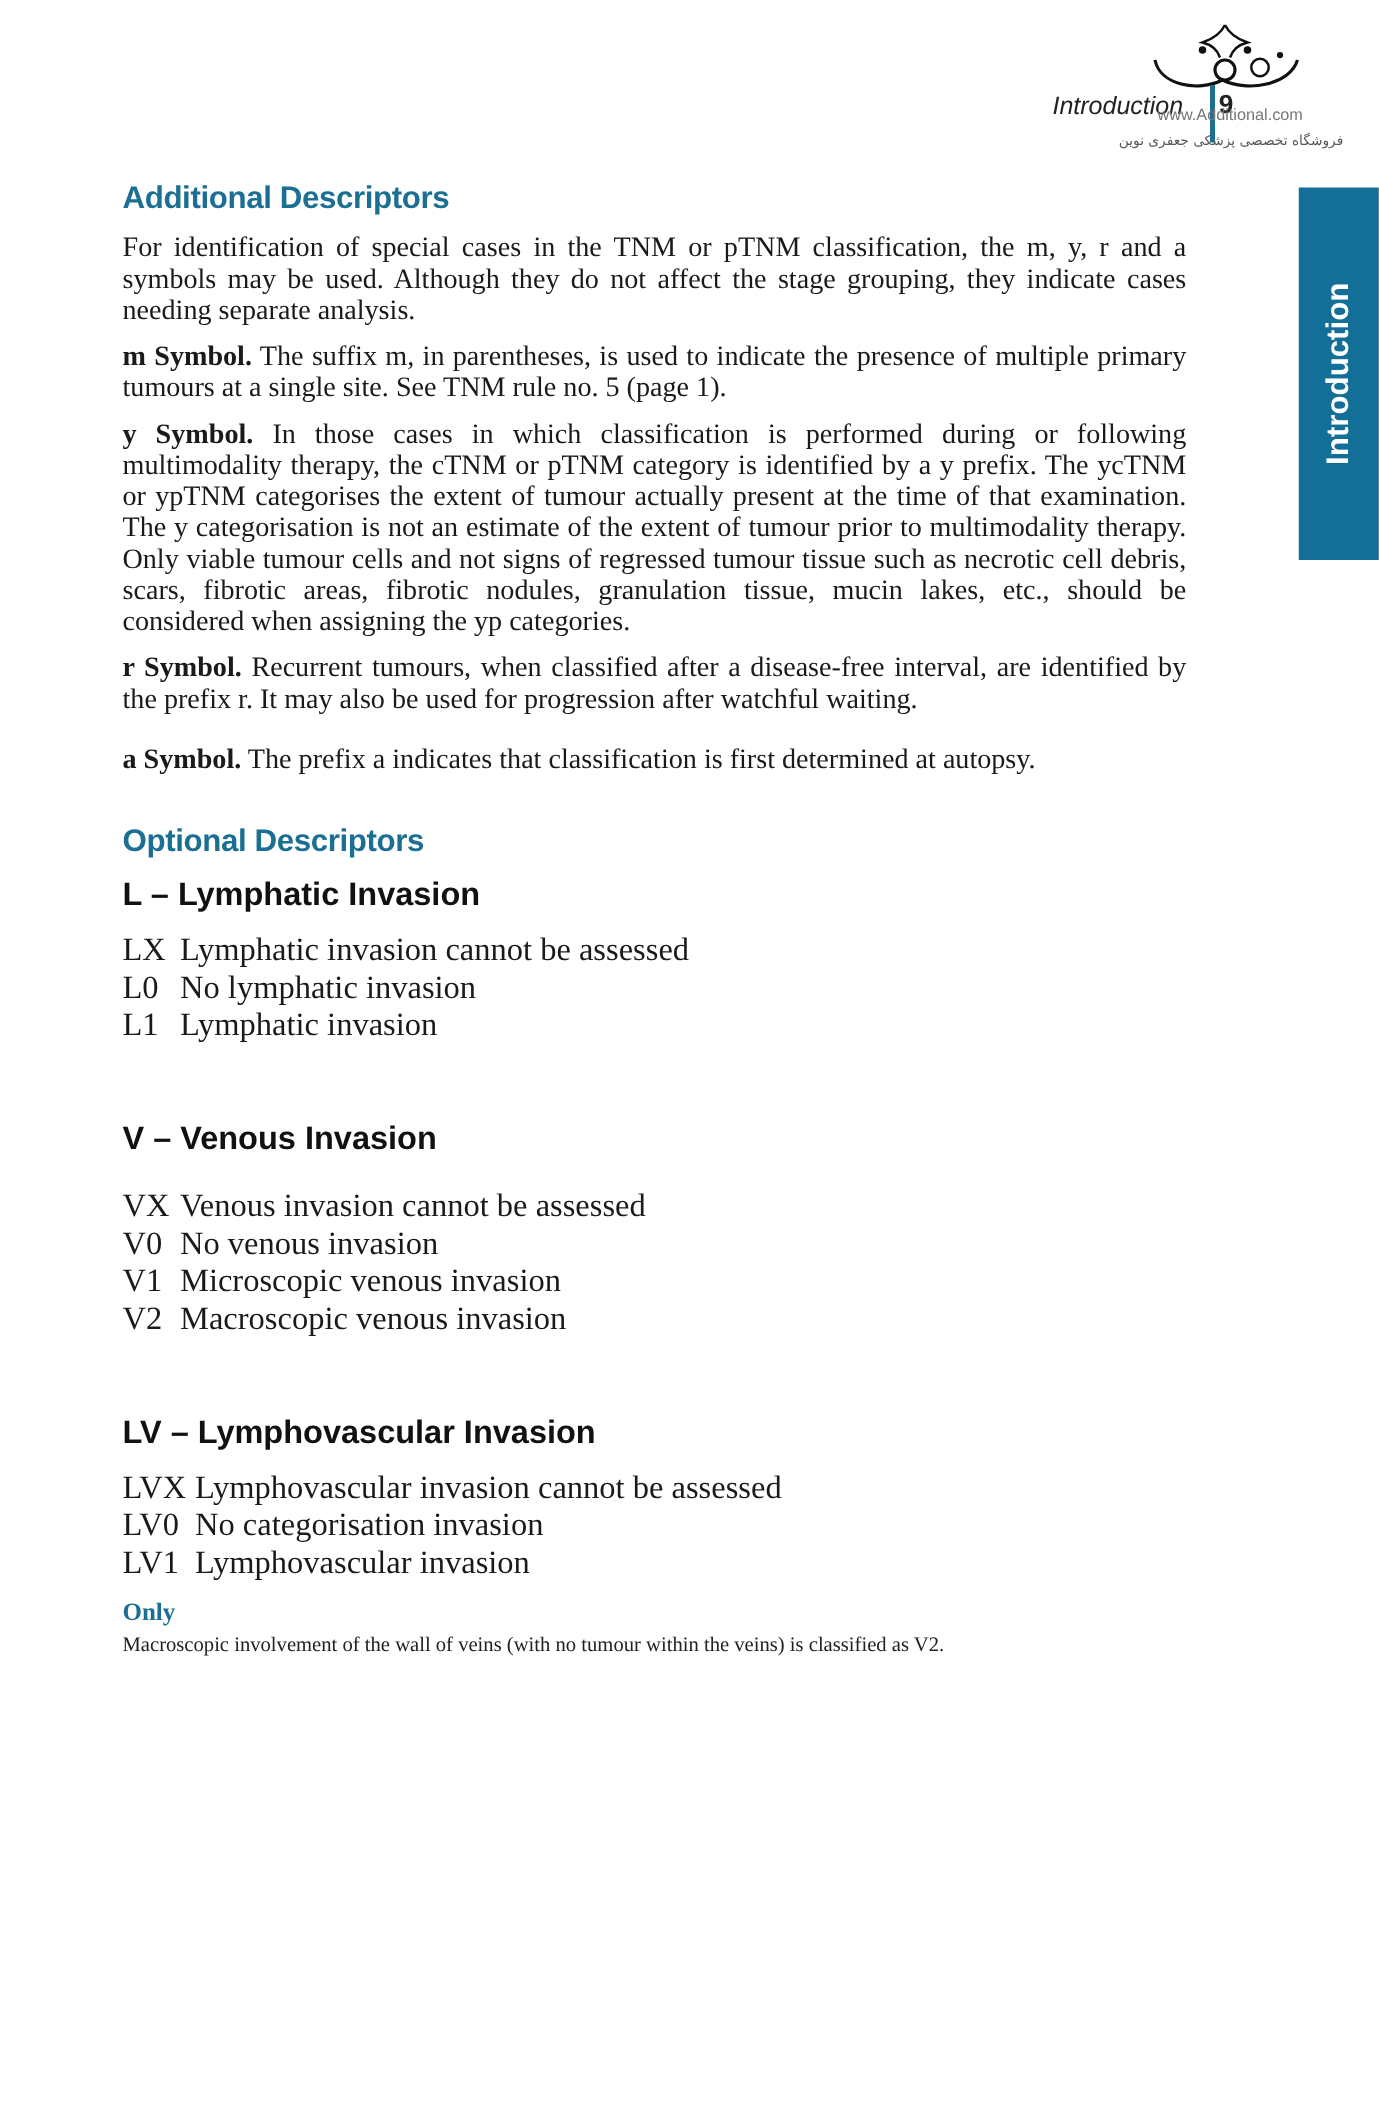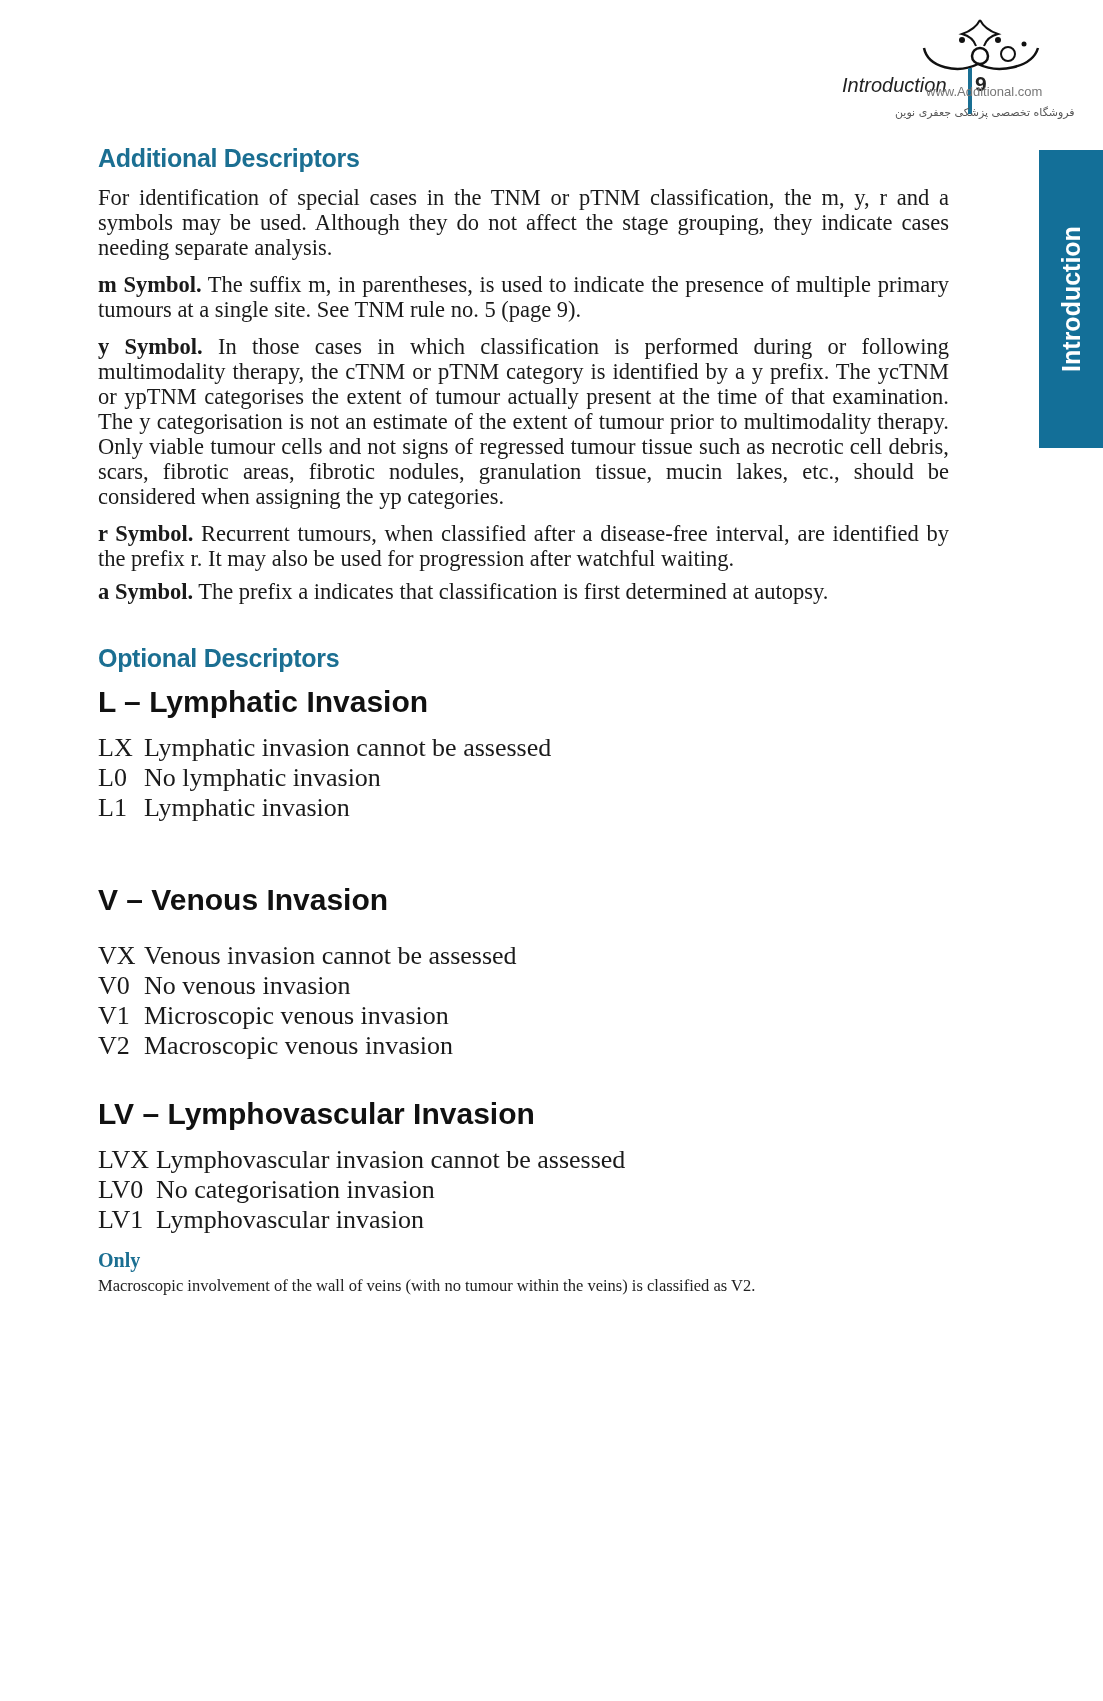--- a/index.html
+++ b/index.html
@@ -18,21 +18,21 @@
                   font-size: 11px; color: #555; direction: rtl; }
   .side-tab { position: absolute; left: 1039px; top: 150px; width: 64px; height: 298px; background: #136f98; }
   .side-tab span { position: absolute; left: 50%; top: 50%; transform: translate(-50%, -50%) rotate(-90deg);
                    white-space: nowrap; font-family: "Liberation Sans", sans-serif; font-weight: bold;
                    font-size: 25px; color: #ffffff; }
   .content { position: absolute; left: 98px; top: 144px; width: 851px; }
   h2.section { font-family: "Liberation Sans", sans-serif; font-weight: bold; color: #1b6f92;
                font-size: 25px; margin: 0; letter-spacing: -0.3px; }
   p.body { font-size: 22.5px; line-height: 25px; margin: 0; text-align: justify; }
   p.body b { font-weight: bold; }
-  h3.sub { font-family: "Liberation Sans", sans-serif; font-weight: bold; font-size: 30px; margin: 0; color: #111; }
+  h3.sub { font-family: "Liberation Sans", sans-serif; font-weight: bold; font-size: 26px; margin: 0; color: #111; }
   .codes { font-size: 26px; line-height: 30px; }
   .code-row { display: flex; }
   .code-row .code { width: 46px; }
   .codes.wide .code-row .code { width: 58px; }
   .note-title { font-weight: bold; color: #1b6f92; font-size: 20px; margin: 0; }
   .note-text { font-size: 16.5px; margin: 4px 0 0 0; color: #222; }
 </style>
 </head>
 <body>
 
@@ -54,27 +54,27 @@
 </div>
 
 <div class="side-tab">
   <span>Introduction</span>
 </div>
 
 <div class="content">
   <h2 class="section">Additional Descriptors</h2>
   <p class="body" style="margin-top:12px">For identification of special cases in the TNM or pTNM classification, the m, y, r and a symbols may be used. Although they do not affect the stage grouping, they indicate cases needing separate analysis.</p>
 
-  <p class="body" style="margin-top:12px"><b>m Symbol.</b><span> The suffix m, in parentheses, is used to indicate the presence of multiple primary tumours at a single site. See TNM rule no. 5 (page 9).</span></p>
+  <p class="body" style="margin-top:12px"><b>m Symbol.</b><span> The suffix m, in parentheses, is used to indicate the presence of multiple primary tumours at a single site. See TNM rule no. 5 (page 1).</span></p>
 
   <p class="body" style="margin-top:12px"><b>y Symbol.</b><span> In those cases in which classification is performed during or following multimodality therapy, the cTNM or pTNM category is identified by a y prefix. The ycTNM or ypTNM categorises the extent of tumour actually present at the time of that examination. The y categorisation is not an estimate of the extent of tumour prior to multimodality therapy. Only viable tumour cells and not signs of regressed tumour tissue such as necrotic cell debris, scars, fibrotic areas, fibrotic nodules, granulation tissue, mucin lakes, etc., should be considered when assigning the yp categories.</span></p>
 
   <p class="body" style="margin-top:12px"><b>r Symbol.</b><span> Recurrent tumours, when classified after a disease-free interval, are identified by the prefix r. It may also be used for progression after watchful waiting.</span></p>
 
-  <p class="body" style="margin-top:8px"><b>a Symbol.</b><span> The prefix a indicates that classification is first determined at autopsy.</span></p>
+  <p class="body" style="margin-top:23px"><b>a Symbol.</b><span> The prefix a indicates that classification is first determined at autopsy.</span></p>
 
   <h2 class="section" style="margin-top:40px">Optional Descriptors</h2>
 
   <h3 class="sub" style="margin-top:12px">L – Lymphatic Invasion</h3>
   <div class="codes" style="margin-top:14px">
     <div class="code-row">
         <span class="code">LX</span>
         <span>Lymphatic invasion cannot be assessed</span>
       </div>
     <div class="code-row">
@@ -100,21 +100,21 @@
     <div class="code-row">
         <span class="code">V1</span>
         <span>Microscopic venous invasion</span>
       </div>
     <div class="code-row">
         <span class="code">V2</span>
         <span>Macroscopic venous invasion</span>
       </div>
   </div>
 
-  <h3 class="sub" style="margin-top:36px">LV – Lymphovascular Invasion</h3>
+  <h3 class="sub" style="margin-top:60px">LV – Lymphovascular Invasion</h3>
   <div class="codes wide" style="margin-top:14px">
     <div class="code-row">
         <span class="code">LVX</span>
         <span>Lymphovascular invasion cannot be assessed</span>
       </div>
     <div class="code-row">
         <span class="code">LV0</span>
         <span>No categorisation invasion</span>
       </div>
     <div class="code-row">

